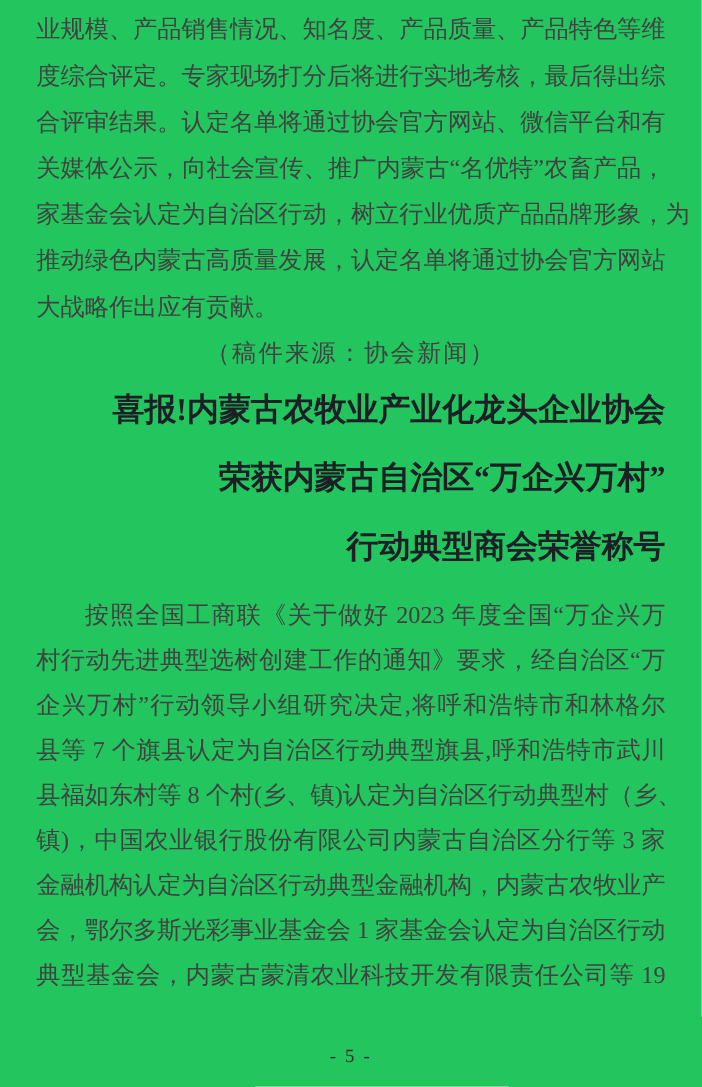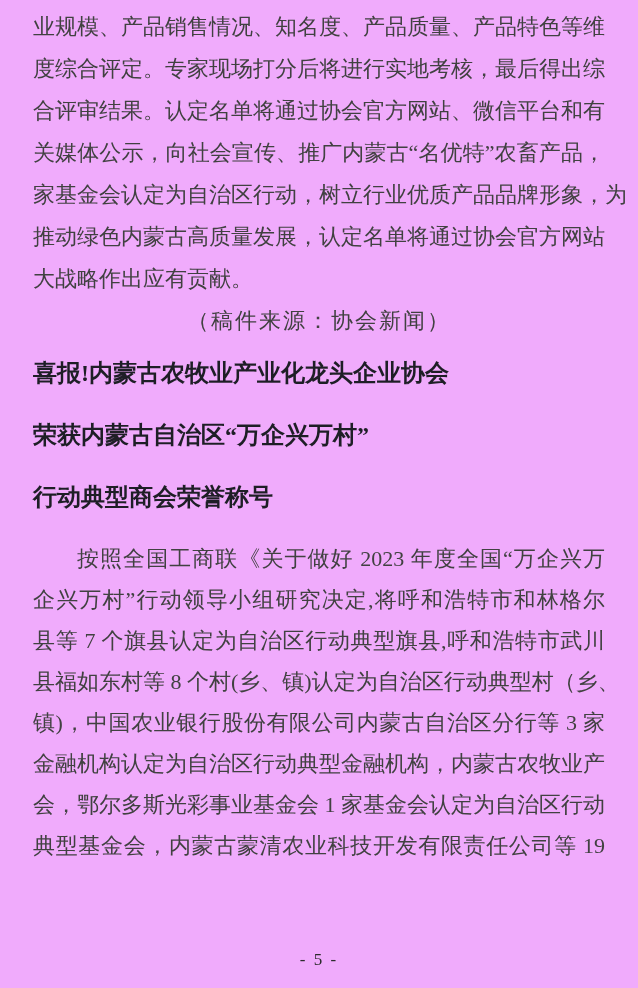--- a/index.html
+++ b/index.html
@@ -4,21 +4,21 @@
 <style>
   html, body {
     margin: 0;
     padding: 0;
     background: #ffffff;
   }
   .page {
     position: relative;
     width: 638px;
     height: 988px;
-    background: #f0abfc;
+    background: #22c55e;
     overflow: hidden;
     font-family: "Liberation Serif", "DejaVu Serif", serif;
   }
   .content {
     position: absolute;
     top: 6px;
     left: 33px;
     right: 33px;
   }
   .body-line {
@@ -46,26 +46,26 @@
     line-height: 42px;
     height: 42px;
     color: #414141;
     text-align: center;
     letter-spacing: 2px;
   }
   .headline {
     margin-top: 0;
   }
   .headline-line {
-    font-size: 24px;
+    font-size: 29px;
     font-weight: bold;
     line-height: 62px;
     height: 62px;
     color: #1e1e26;
-    text-align: left;
+    text-align: right;
     white-space: nowrap;
   }
   .p2 {
     margin-top: 10px;
   }
   .page-number {
     position: absolute;
     top: 950px;
     left: 0;
     width: 100%;
@@ -94,20 +94,21 @@
     <div class="source-line">（稿件来源：协会新闻）</div>
 
     <div class="headline">
       <div class="headline-line">喜报!内蒙古农牧业产业化龙头企业协会</div>
       <div class="headline-line">荣获内蒙古自治区“万企兴万村”</div>
       <div class="headline-line">行动典型商会荣誉称号</div>
     </div>
 
     <div class="p2">
       <div class="body-line indent">按照全国工商联《关于做好 2023 年度全国“万企兴万</div>
+      <div class="body-line">村行动先进典型选树创建工作的通知》要求，经自治区“万</div>
       <div class="body-line">企兴万村”行动领导小组研究决定,将呼和浩特市和林格尔</div>
       <div class="body-line">县等 7 个旗县认定为自治区行动典型旗县,呼和浩特市武川</div>
       <div class="body-line">县福如东村等 8 个村(乡、镇)认定为自治区行动典型村（乡、</div>
       <div class="body-line">镇)，中国农业银行股份有限公司内蒙古自治区分行等 3 家</div>
       <div class="body-line">金融机构认定为自治区行动典型金融机构，内蒙古农牧业产</div>
       <div class="body-line">会，鄂尔多斯光彩事业基金会 1 家基金会认定为自治区行动</div>
       <div class="body-line">典型基金会，内蒙古蒙清农业科技开发有限责任公司等 19</div>
     </div>
 
   </div>

